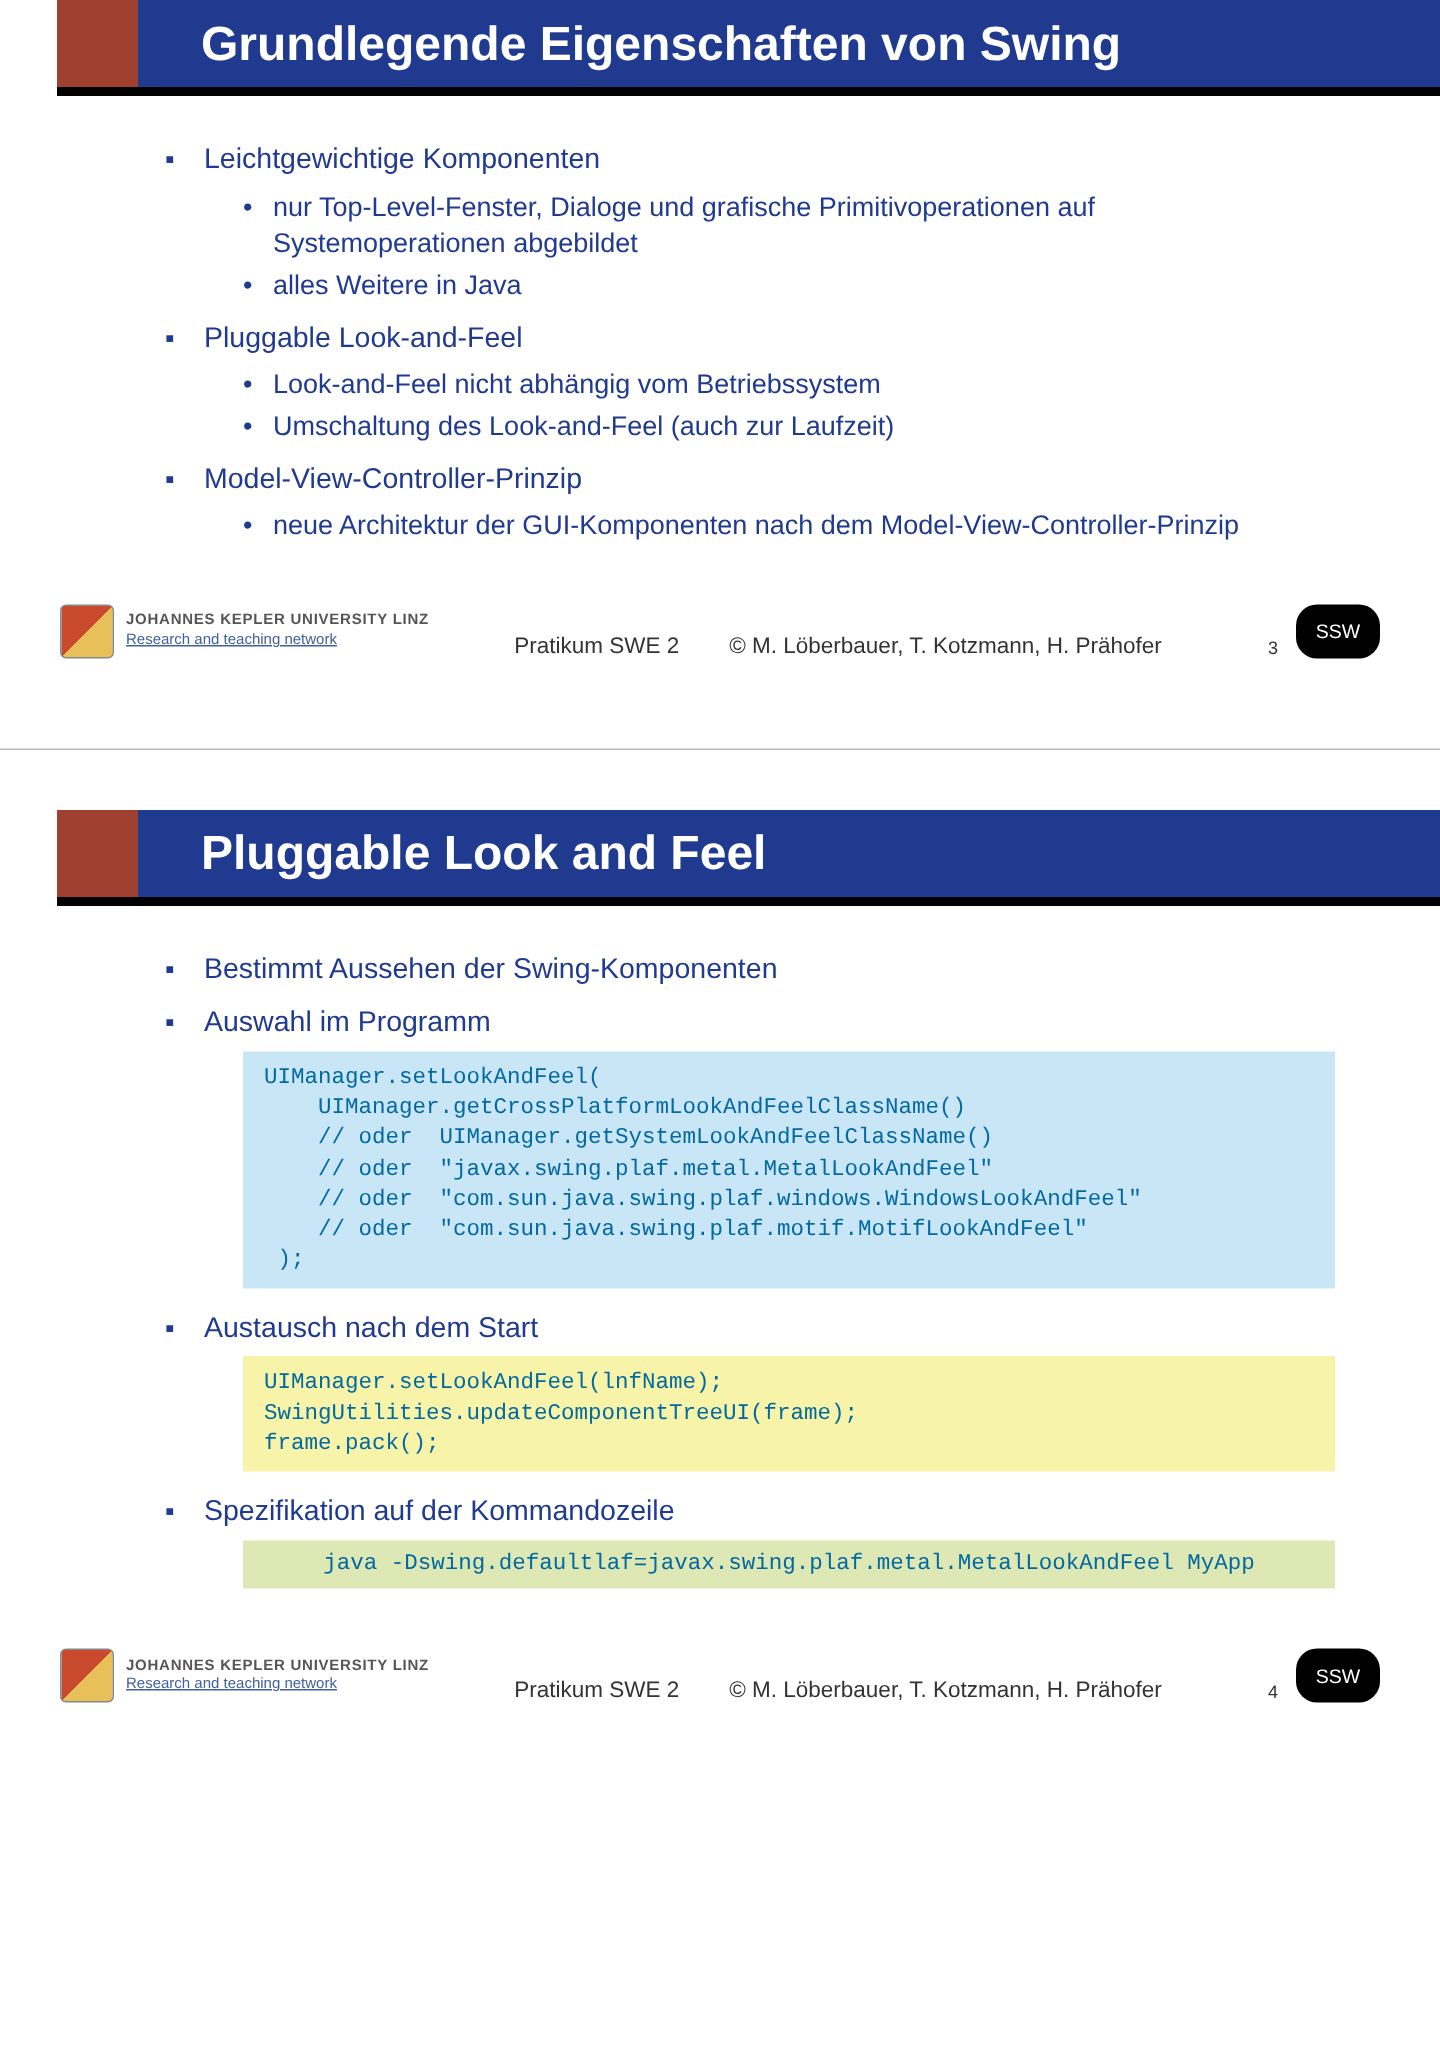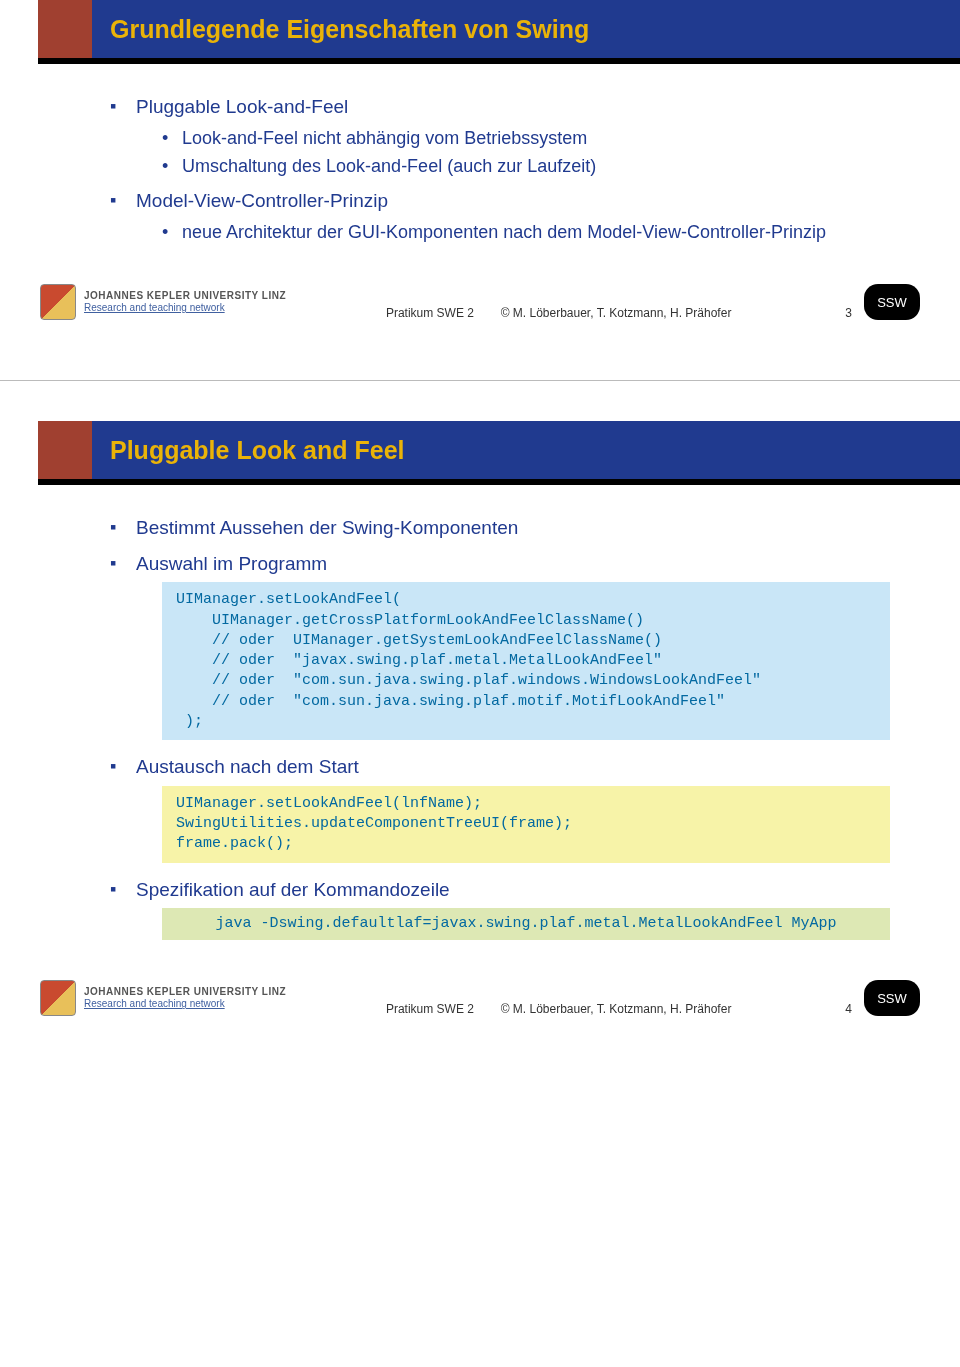--- a/index.html
+++ b/index.html
@@ -39,23 +39,24 @@
   .topbar .title-wrap {
     flex: 1;
     background: #203a8f;
     border-bottom: 6px solid #000;
     box-sizing: border-box;
     display: flex;
     align-items: center;
     padding-left: 18px;
   }
   .topbar .title {
-    color: #eab308;
-    font-size: 25px;
+    color: #ffffff;
+    font-size: 32px;
     font-weight: bold;
+    margin-left: 24px;
   }
   .body {
     margin: 30px 70px 10px 110px;
     font-size: 19px;
     color: #203a8f;
     line-height: 1.35;
   }
   .bullet-list {
     list-style: none;
     padding: 0;
@@ -121,21 +122,21 @@
     margin-right: 8px;
   }
   .footer .uni {
     line-height: 1.25;
   }
   .footer .uni .name { font-weight: bold; letter-spacing: 0.5px; }
   .footer .uni .sub  { text-decoration: underline; color: #4060a0; }
   .footer .mid {
     flex: 1;
     text-align: center;
-    font-size: 12px;
+    font-size: 15px;
     color: #333;
     align-self: flex-end;
   }
   .footer .ssw {
     width: 56px;
     height: 36px;
     background: #000;
     border-radius: 14px;
     color: #fff;
     font-weight: normal;
@@ -161,20 +162,27 @@
     <div class="topbar">
       <div class="tab-red"></div>
       <div class="title-wrap">
         <div class="title">Grundlegende Eigenschaften von Swing</div>
       </div>
     </div>
 
     <div class="body">
       <ul class="bullet-list">
         <li>
+          <span>Leichtgewichtige Komponenten</span>
+          <ul class="sub-list">
+            <li>nur Top-Level-Fenster, Dialoge und grafische Primitivoperationen auf Systemoperationen abgebildet</li>
+            <li>alles Weitere in Java</li>
+          </ul>
+        </li>
+        <li>
           <span>Pluggable Look-and-Feel</span>
           <ul class="sub-list">
             <li>Look-and-Feel nicht abhängig vom Betriebssystem</li>
             <li>Umschaltung des Look-and-Feel (auch zur Laufzeit)</li>
           </ul>
         </li>
         <li>
           <span>Model-View-Controller-Prinzip</span>
           <ul class="sub-list">
             <li>neue Architektur der GUI-Komponenten nach dem Model-View-Controller-Prinzip</li>

